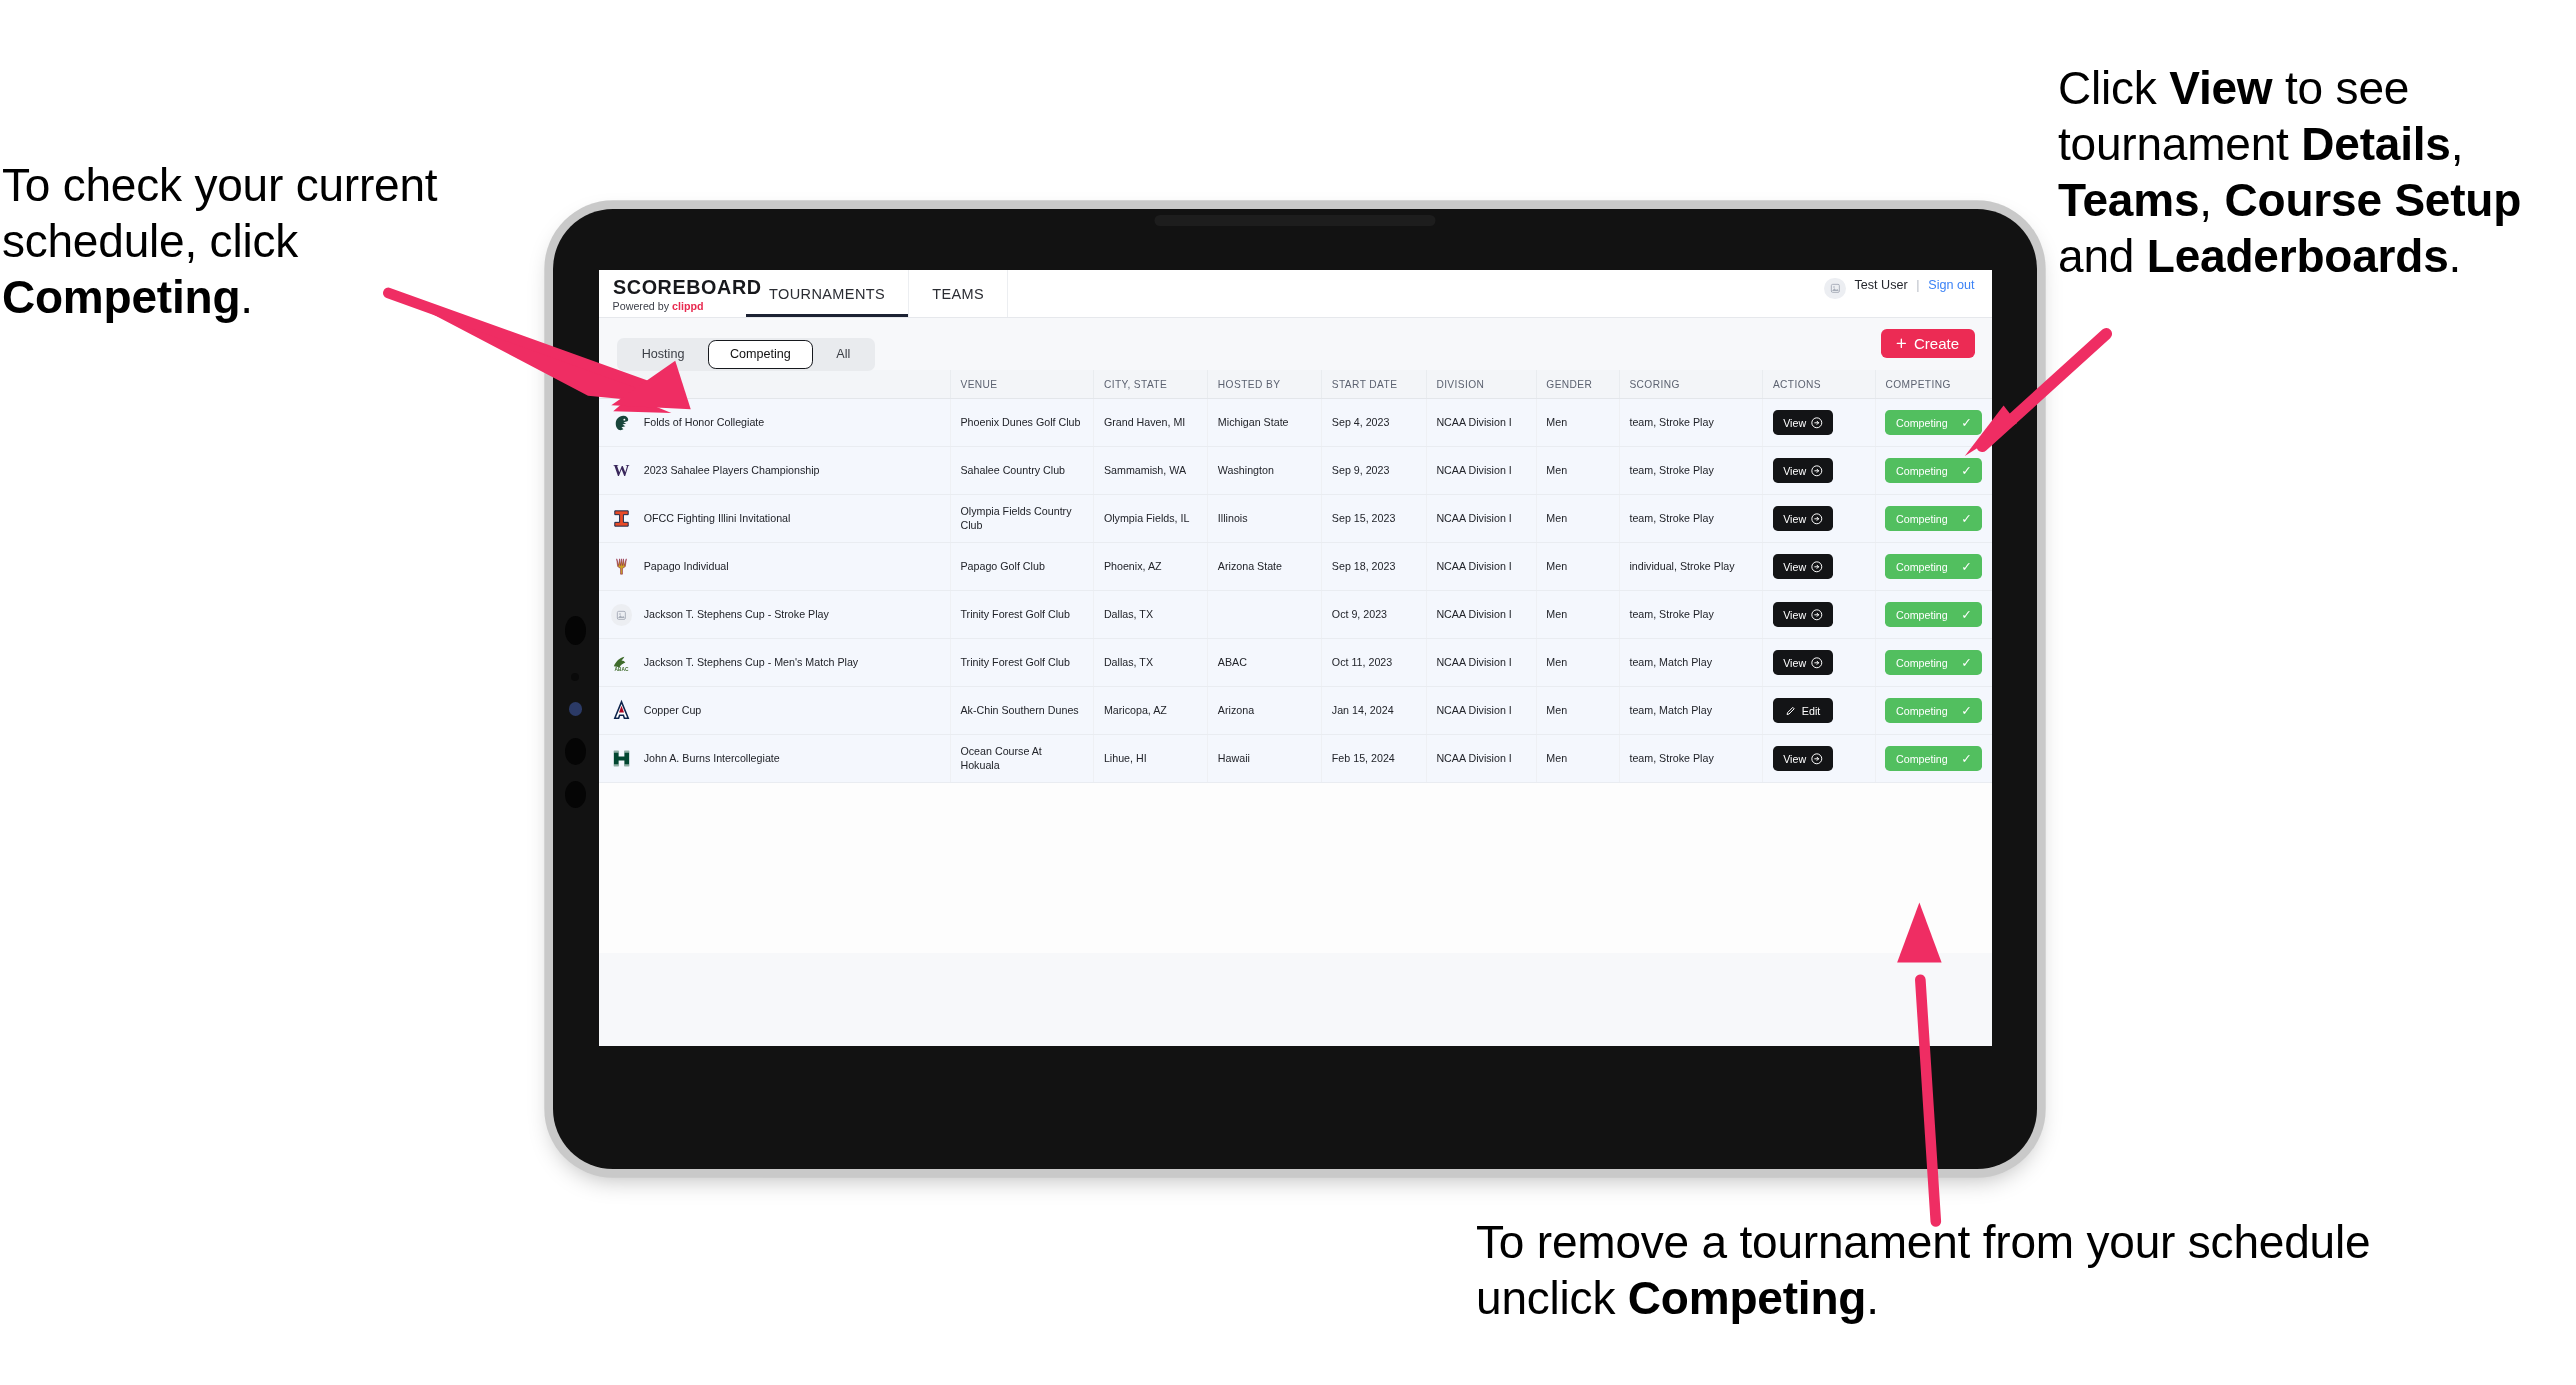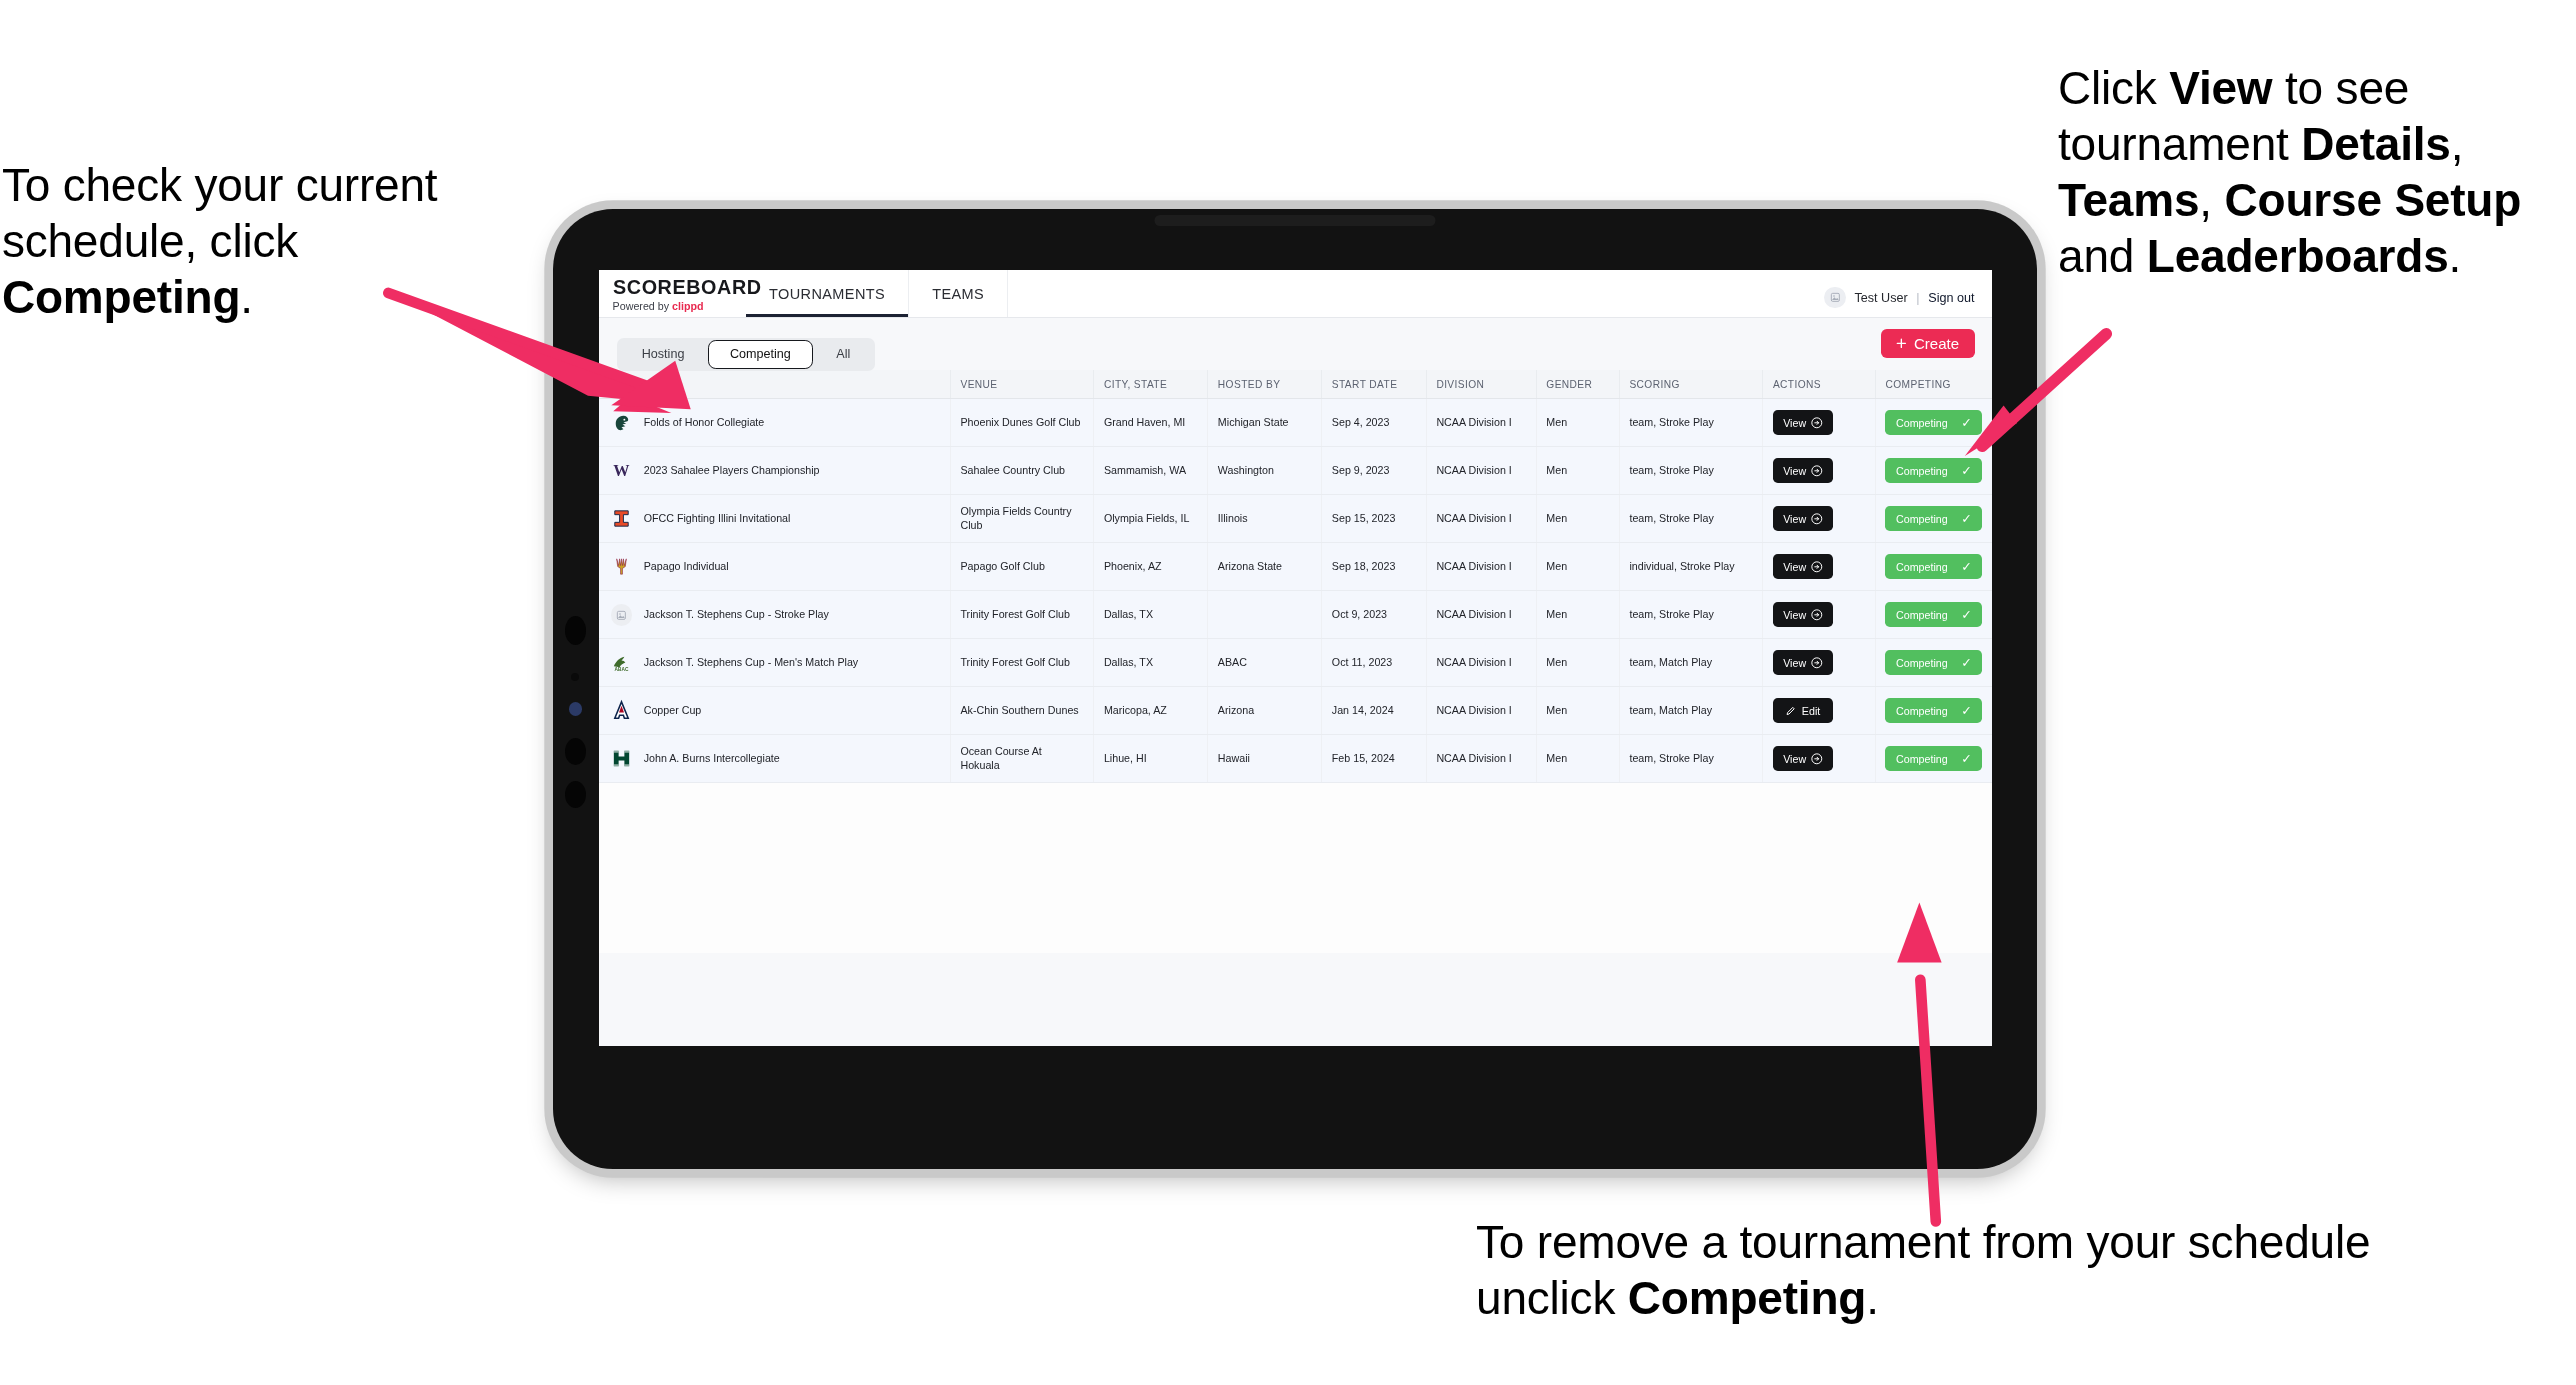--- a/index.html
+++ b/index.html
@@ -75,27 +75,27 @@
   #brand-sub { font-size: 10.7px; color:#3d4049; margin-top:1px; }
   #brand-sub .cl { color:#e8294f; font-weight:700; }
   .navtab {
     display:flex; align-items:center; padding: 0 23px;
     font-size: 14.5px; color:#2b2d33; letter-spacing:0.4px;
     border-right: 1px solid #eceef1; cursor:pointer;
   }
   .navtab:first-of-type { border-left: 1px solid #eceef1; }
   .navtab.active { box-shadow: inset 0 -2.9px 0 #1c2233; font-weight:500; }
   #nav-spacer { flex:1; }
-  #nav-user { display:flex; align-items:center; gap:8.7px; padding-right:17.5px; font-size:12.6px; color:#25272d;margin-top:8px; }
+  #nav-user { display:flex; align-items:flex-start; gap:8.7px; padding-right:17.5px; font-size:12.6px; color:#25272d;margin-top:8px; }
   #avatar {
     width: 21.3px; height:21.3px; border-radius:50%; background:#eceef2;
     display:flex; align-items:center; justify-content:center; color:#9aa0ab; font-size:10.7px;
   }
   #nav-user .sep { color:#b9bdc6; }
-  #nav-user a { color:#0f172a; text-decoration:none; cursor:pointer; }
+  #nav-user a { color:#3b82f6; text-decoration:none; cursor:pointer; }
 
   
   #filterbar {
     height: 52px; background:#f7f8fa; display:flex; align-items:center;
     padding: 0 17.5px; position:relative;
   }
   #segmented {
     display:flex; align-items:center; background:#e9ebee; border-radius:6.8px;
     padding: 3.9px; height: 33px; gap: 1.9px; margin-top: 20px;
   }

